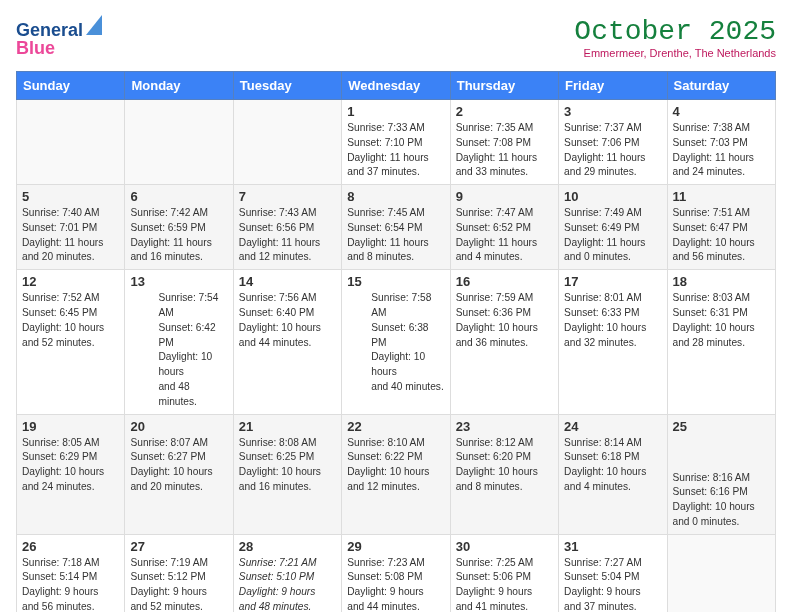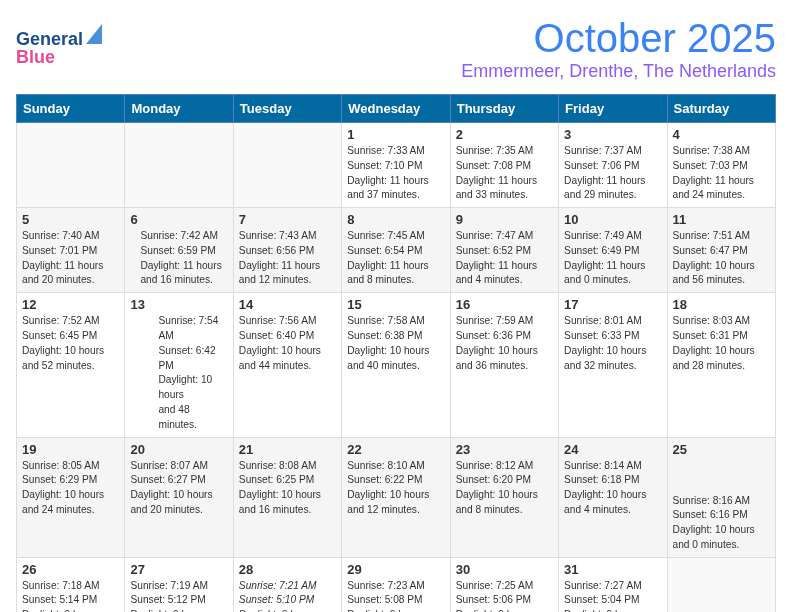--- a/index.html
+++ b/index.html
@@ -6,53 +6,54 @@
     body {
       font-family: Arial, sans-serif;
       background: #fff;
       width: 792px;
       min-height: 612px;
       padding: 16px;
     }
     .header {
       display: flex;
       justify-content: space-between;
-      align-items: center;
+      align-items: flex-end;
       margin-bottom: 12px;
     }
     .logo {
       display: flex;
       align-items: center;
     }
     .logo-text {
       font-size: 18px;
       font-weight: bold;
       color: #1a4d8f;
       line-height: 1.1;
     }
     .title-block {
       text-align: right;
     }
     .title-block h1 {
-      font-size: 40px;
+      font-size: 28px;
       font-weight: normal;
-      color: #3b82f6;
+      color: #15803d;
+      font-family: Liberation Mono, monospace;
     }
     .title-block h2 {
-      font-size: 18px;
+      font-size: 11px;
       font-weight: normal;
-      color: #8b5cf6;
+      color: #be185d;
     }
     .calendar {
       width: 100%;
       border-collapse: collapse;
       border: 1px solid #ccc;
     }
     .calendar th {
-      background-color: #0369a1;
+      background-color: #3b82f6;
       color: #fff;
       text-align: left;
       padding: 6px 6px;
       font-size: 13px;
       font-weight: bold;
       border: 1px solid #5580c0;
     }
     .calendar td {
       vertical-align: top;
       border: 1px solid #ddd;
@@ -153,21 +154,21 @@
       <tr>
         <td>
           <span class="day-num">5</span>
           <div class="day-info" style="white-space: pre-line;">Sunrise: 7:40 AM
 Sunset: 7:01 PM
 Daylight: 11 hours
 and 20 minutes.</div>
         </td>
         <td>
           <span class="day-num">6</span>
-          <div class="day-info" style="white-space: pre-line; margin-left: 10px;">Sunrise: 7:42 AM
+          <div class="day-info" style="white-space: pre-line;">Sunrise: 7:42 AM
 Sunset: 6:59 PM
 Daylight: 11 hours
 and 16 minutes.</div>
         </td>
         <td>
           <span class="day-num">7</span>
           <div class="day-info" style="white-space: pre-line;">Sunrise: 7:43 AM
 Sunset: 6:56 PM
 Daylight: 11 hours
 and 12 minutes.</div>
@@ -218,21 +219,21 @@
         </td>
         <td>
           <span class="day-num">14</span>
           <div class="day-info" style="white-space: pre-line;">Sunrise: 7:56 AM
 Sunset: 6:40 PM
 Daylight: 10 hours
 and 44 minutes.</div>
         </td>
         <td>
           <span class="day-num">15</span>
-          <div class="day-info" style="white-space: pre-line;">Sunrise: 7:58 AM
+          <div class="day-info" style="white-space: pre-line; margin-left: 24px;">Sunrise: 7:58 AM
 Sunset: 6:38 PM
 Daylight: 10 hours
 and 40 minutes.</div>
         </td>
         <td>
           <span class="day-num">16</span>
           <div class="day-info" style="white-space: pre-line;">Sunrise: 7:59 AM
 Sunset: 6:36 PM
 Daylight: 10 hours
 and 36 minutes.</div>

